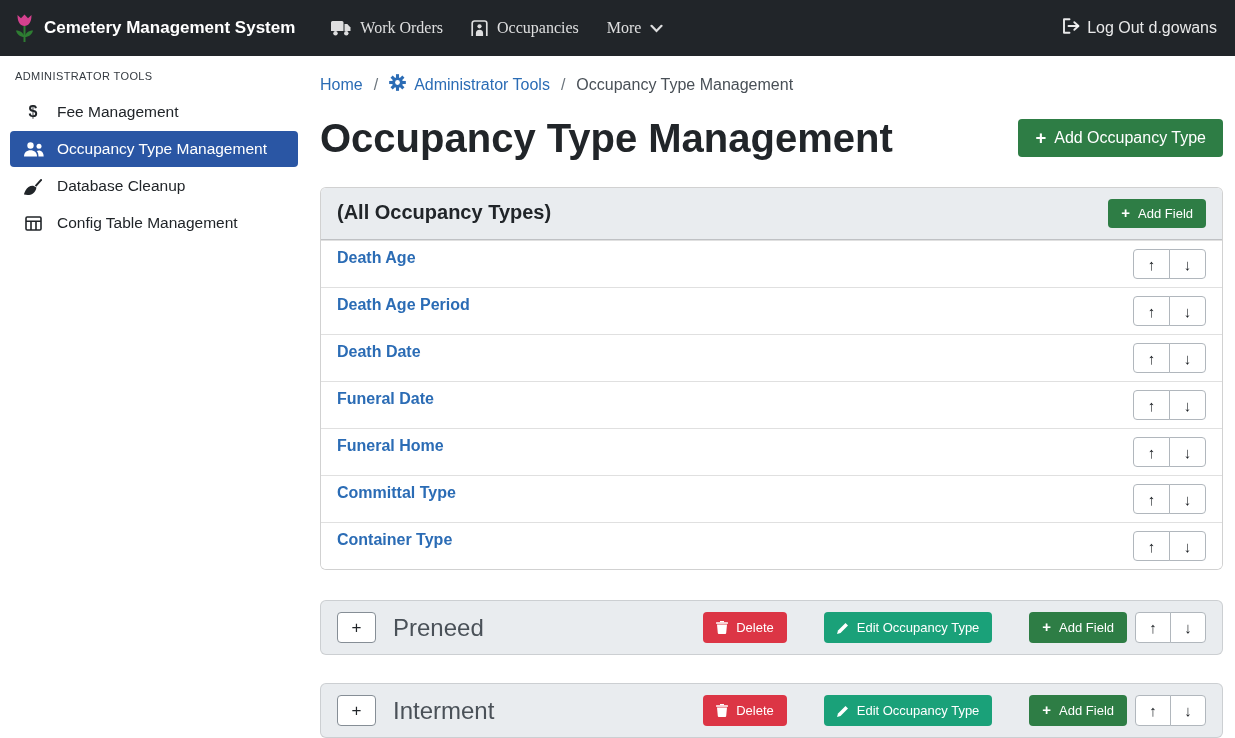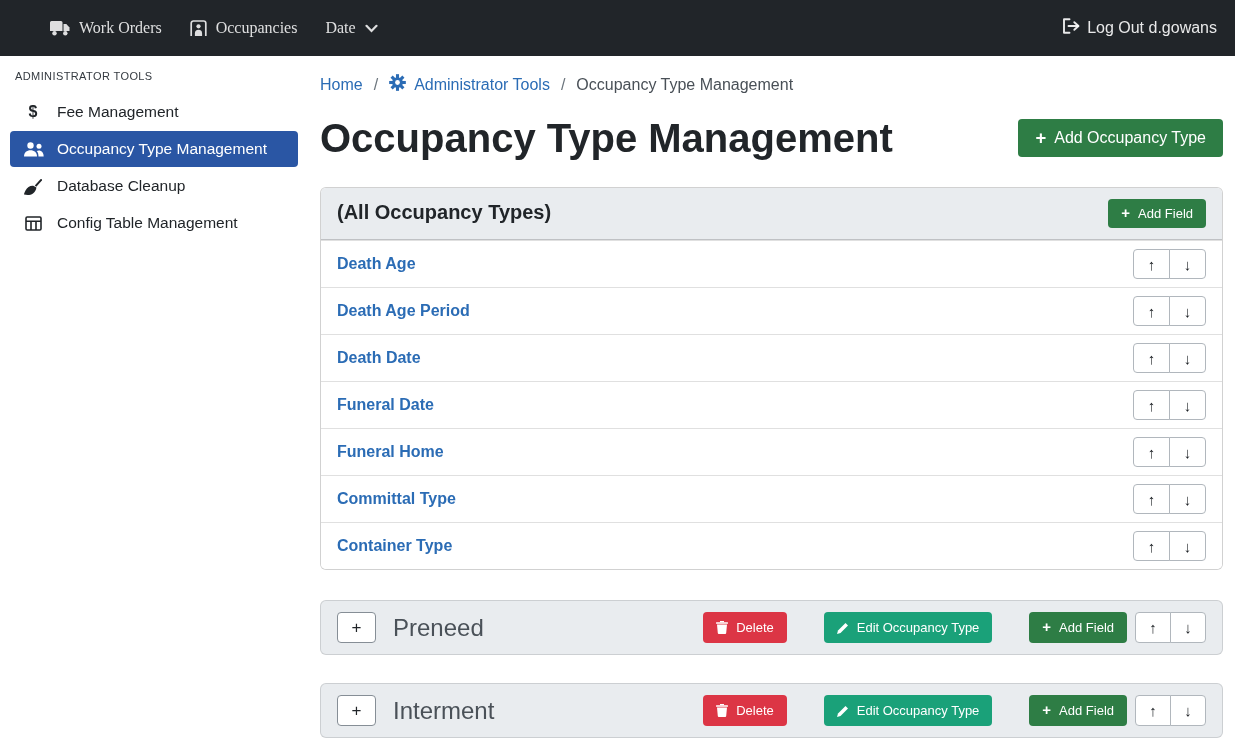--- a/index.html
+++ b/index.html
@@ -108,21 +108,21 @@
     background: #fff;
   }
   .card-header {
     background: var(--header-gray, #e9ecef);
     padding: 11px 16px;
     display: flex; align-items: flex-start; justify-content: space-between;
     border-bottom: 1px solid rgba(0,0,0,.18);
   }
   .card-title { font-size: 20px; font-weight: 600; line-height: 27px; }
   .field-row {
-    display: flex; align-items: center; justify-content: space-between;
+    display: flex; justify-content: space-between;
     padding: 8px 16px;
     min-height: 47px;
     border-top: 1px solid rgba(0,0,0,.12);
     background: #fff;
   }
   .field-row:first-of-type { border-top: none; }
   .field-link { color: var(--link-blue, #2b6cb5); font-weight: 700; font-size: 16px; cursor: pointer; }
 
   .arrow-group { display: inline-flex; }
   .arrow-btn {
@@ -157,20 +157,31 @@
     display: flex; align-items: center; justify-content: center;
     cursor: pointer;
   }
   .type-name { font-size: 24px; font-weight: 500; color: #4a5158; }
   .section-actions { margin-left: auto; display: flex; align-items: center; gap: 8px; }
 </style>
 </head>
 <body>
 
 <header class="navbar">
+  <div class="brand">
+    <span class="logo">
+      <svg width="21" height="30" viewBox="0 0 21 30">
+        <path d="M3.5 2 C3.5 9.5 6.5 13 10.5 13 C14.5 13 17.5 9.5 17.5 2 L14 5.2 L10.5 1.6 L7 5.2 Z" fill="#d4418e"></path>
+        <path d="M10.5 13 V29" stroke="#2e7d32" stroke-width="2" fill="none"></path>
+        <path d="M10.5 24 C6 24 3 21.5 2 17.5 C6.5 17.5 9.5 20 10.5 24 Z" fill="#2e7d32"></path>
+        <path d="M10.5 24 C15 24 18 21.5 19 17.5 C14.5 17.5 11.5 20 10.5 24 Z" fill="#2e7d32"></path>
+      </svg>
+    </span>
+    <span class="brand-text">Cemetery Management System</span>
+  </div>
 
   <nav class="nav-links">
     <a class="nav-link">
       <span class="nicon">
         <svg width="20" height="15" viewBox="0 0 20 15" fill="currentColor">
           <path d="M0 1.5 A1.5 1.5 0 0 1 1.5 0 H11 a1.5 1.5 0 0 1 1.5 1.5 V10 H0 Z"></path>
           <path d="M13.5 3 h2.8 L19.5 6.5 V10 h-6 Z"></path>
           <circle cx="4.5" cy="12.3" r="2.2"></circle>
           <circle cx="15.3" cy="12.3" r="2.2"></circle>
         </svg>
@@ -181,21 +192,21 @@
       <span class="nicon">
         <svg width="17" height="16" viewBox="0 0 17 16" fill="none" stroke="currentColor" stroke-width="1.7">
           <path d="M1.2 16 V3.2 A2.2 2.2 0 0 1 3.4 1 H13.6 A2.2 2.2 0 0 1 15.8 3.2 V16"></path>
           <circle cx="8.5" cy="6.3" r="2.1" fill="currentColor" stroke="none"></circle>
           <path d="M4.9 16 V13.4 A3.6 3.6 0 0 1 12.1 13.4 V16 Z" fill="currentColor" stroke="none"></path>
         </svg>
       </span>
       <span>Occupancies</span>
     </a>
     <a class="nav-link">
-      <span>Date</span>
+      <span>More</span>
       <span class="nicon">
         <svg width="13" height="9" viewBox="0 0 13 9" fill="none" stroke="currentColor" stroke-width="2.2" stroke-linecap="round">
           <path d="M1.5 1.8 L6.5 7 L11.5 1.8"></path>
         </svg>
       </span>
     </a>
   </nav>
 
   <a class="logout">
     <span>

